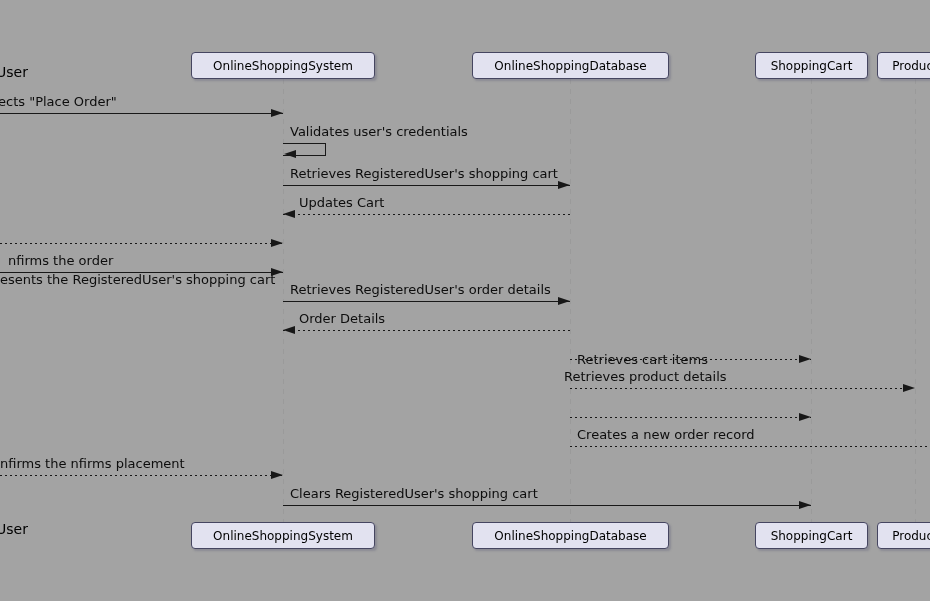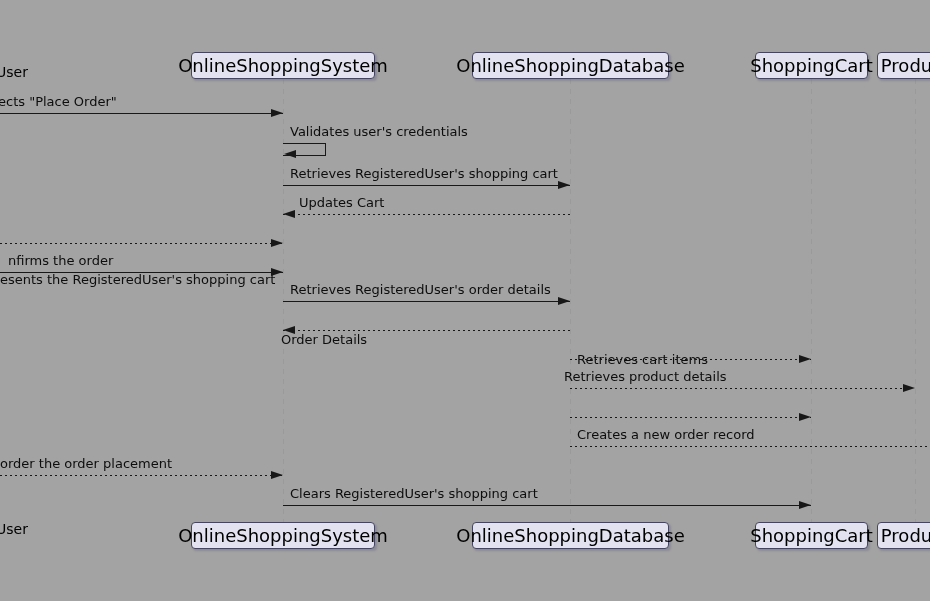--- a/index.html
+++ b/index.html
@@ -11,21 +11,21 @@
     font-family:"DejaVu Sans","Liberation Sans",sans-serif;
   }
   .pbox{
     position:absolute;
     height:25px;
     background:#E2E2F0;
     border:1px solid #454560;
     border-radius:4px;
     box-shadow:2px 2px 2px rgba(110,110,130,0.45);
     display:flex;align-items:center;justify-content:center;
-    font-size:18px;color:#000;
+    font-size:12px;color:#000;
     white-space:nowrap;
   }
   .actorlabel{
     position:absolute;
     font-size:14px;color:#000;
     white-space:nowrap;
     line-height:15px;
   }
   .lifeline{
     position:absolute;
@@ -93,32 +93,32 @@
     <div class="head left" style="left: 283px; top: 210px;"></div>
     <div class="mlabel" style="left: 0px; top: 224px; margin-top: 48px;">esents the RegisteredUser's shopping cart</div>
     <div class="mline dashed" style="left: 0px; top: 243px; width: 283px;"></div>
     <div class="head right" style="left: 271px; top: 239px;"></div>
     <div class="mlabel" style="left: 8px; top: 253px;">nfirms the order</div>
     <div class="mline" style="left: 0px; top: 272px; width: 283px;"></div>
     <div class="head right" style="left: 271px; top: 268px;"></div>
     <div class="mlabel" style="left: 290px; top: 282px;">Retrieves RegisteredUser's order details</div>
     <div class="mline" style="left: 283px; top: 301px; width: 287px;"></div>
     <div class="head right" style="left: 558px; top: 297px;"></div>
-    <div class="mlabel" style="left: 281px; top: 311px; margin-top: 21px;">Order Details</div>
+    <div class="mlabel" style="left: 299px; top: 311px;">Order Details</div>
     <div class="mline dashed" style="left: 283px; top: 330px; width: 287px;"></div>
     <div class="head left" style="left: 283px; top: 326px;"></div>
     <div class="mlabel" style="left: 577px; top: 352px; text-align: center;">Retrieves cart items</div>
     <div class="mline dashed" style="left: 570px; top: 359px; width: 241px;"></div>
     <div class="head right" style="left: 799px; top: 355px;"></div>
     <div class="mlabel" style="left: 564px; top: 369px;">Retrieves product details</div>
     <div class="mline dashed" style="left: 570px; top: 388px; width: 345px;"></div>
     <div class="head right" style="left: 903px; top: 384px;"></div>
     <div class="mline dashed" style="left: 570px; top: 417px; width: 241px;"></div>
     <div class="head right" style="left: 799px; top: 413px;"></div>
     <div class="mlabel" style="left: 577px; top: 427px;">Creates a new order record</div>
     <div class="mline dashed" style="left: 570px; top: 446px; width: 364px;"></div>
-    <div class="mlabel" style="left: 0px; top: 456px;">order the order placement</div>
+    <div class="mlabel" style="left: 0px; top: 456px;">nfirms the nfirms placement</div>
     <div class="mline dashed" style="left: 0px; top: 475px; width: 283px;"></div>
     <div class="head right" style="left: 271px; top: 471px;"></div>
     <div class="mlabel" style="left: 290px; top: 486px;">Clears RegisteredUser's shopping cart</div>
     <div class="mline" style="left: 283px; top: 505px; width: 528px;"></div>
     <div class="head right" style="left: 799px; top: 501px;"></div>
   </div>
 
 </body></html>

